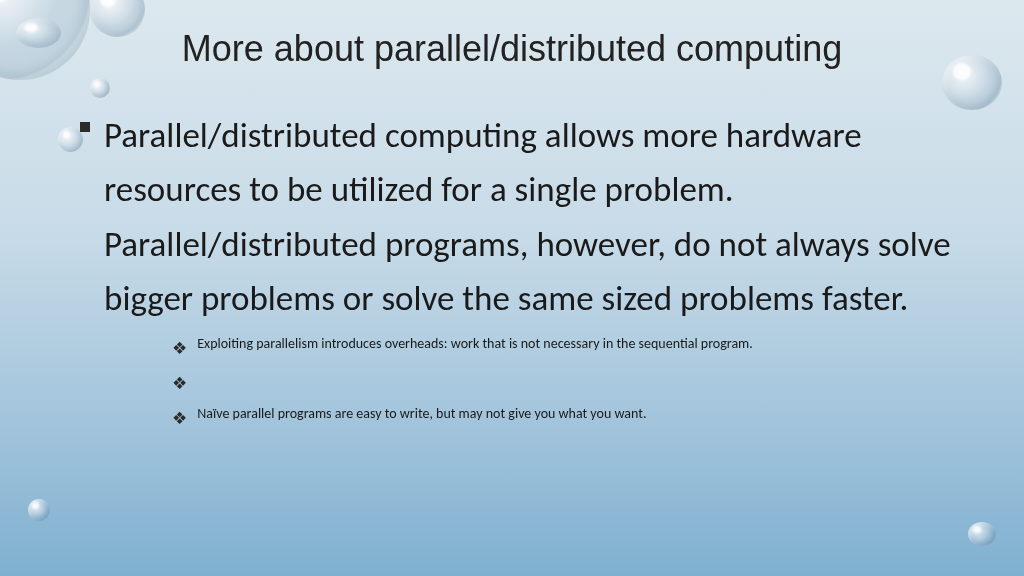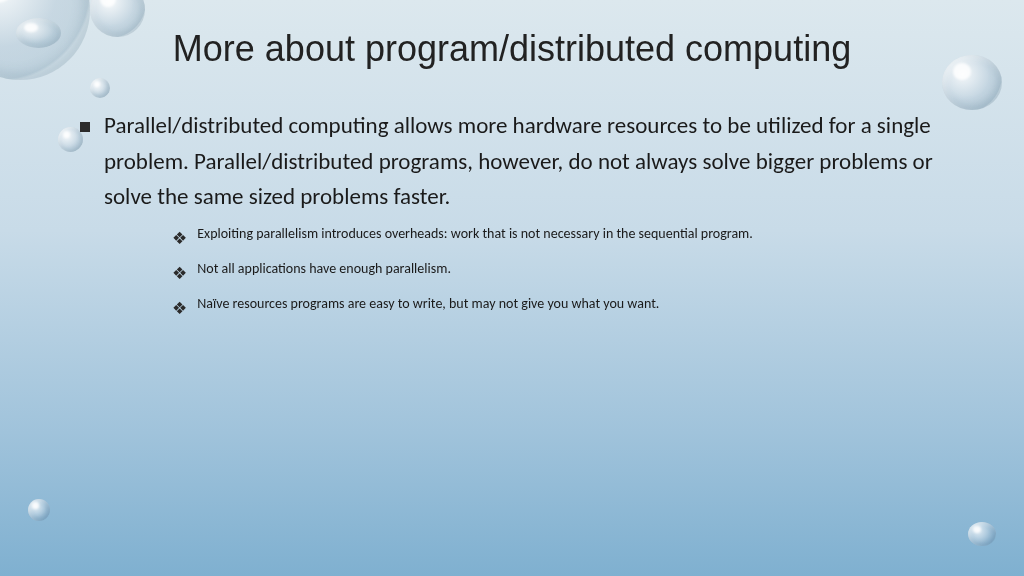--- a/index.html
+++ b/index.html
@@ -72,21 +72,21 @@
     align-items: flex-start;
     gap: 14px;
   }
   .main-bullet {
     flex: 0 0 auto;
     width: 10px; height: 10px;
     background: #2b2b2b;
     margin-top: 14px;
   }
   .main-text {
-    font-size: 23px;
+    font-size: 35px;
     line-height: 1.55;
     color: #1a1a1a;
     font-family: Calibri, "Segoe UI", Arial, sans-serif;
   }
   .sub-list {
     margin-top: 8px;
     margin-left: 92px;
   }
   .sub-item {
     display: flex;
@@ -113,34 +113,33 @@
 
 <div class="bubble b1"></div>
 <div class="bubble b2"></div>
 <div class="bubble b3"></div>
 <div class="bubble b4"></div>
 <div class="bubble b5"></div>
 <div class="bubble b6"></div>
 <div class="bubble b7"></div>
 <div class="bubble b8"></div>
 
-<h1 class="title">More about program/distributed computing</h1>
+<h1 class="title">More about parallel/distributed computing</h1>
 
 <div class="content">
   <div class="main-item">
     <div class="main-bullet"></div>
     <div class="main-text">Parallel/distributed computing allows more hardware resources to be utilized for a single problem. Parallel/distributed programs, however, do not always solve bigger problems or solve the same sized problems faster.</div>
   </div>
   <div class="sub-list">
     <div class="sub-item">
       <div class="diamond">❖</div>
       <div class="sub-text">Exploiting parallelism introduces overheads: work that is not necessary in the sequential program.</div>
     </div>
     <div class="sub-item">
       <div class="diamond">❖</div>
-      <div class="sub-text">Not all applications have enough parallelism.</div>
     </div>
     <div class="sub-item">
       <div class="diamond">❖</div>
-      <div class="sub-text">Naïve resources programs are easy to write, but may not give you what you want.</div>
+      <div class="sub-text">Naïve parallel programs are easy to write, but may not give you what you want.</div>
     </div>
   </div>
 </div>
 
 </body></html>

